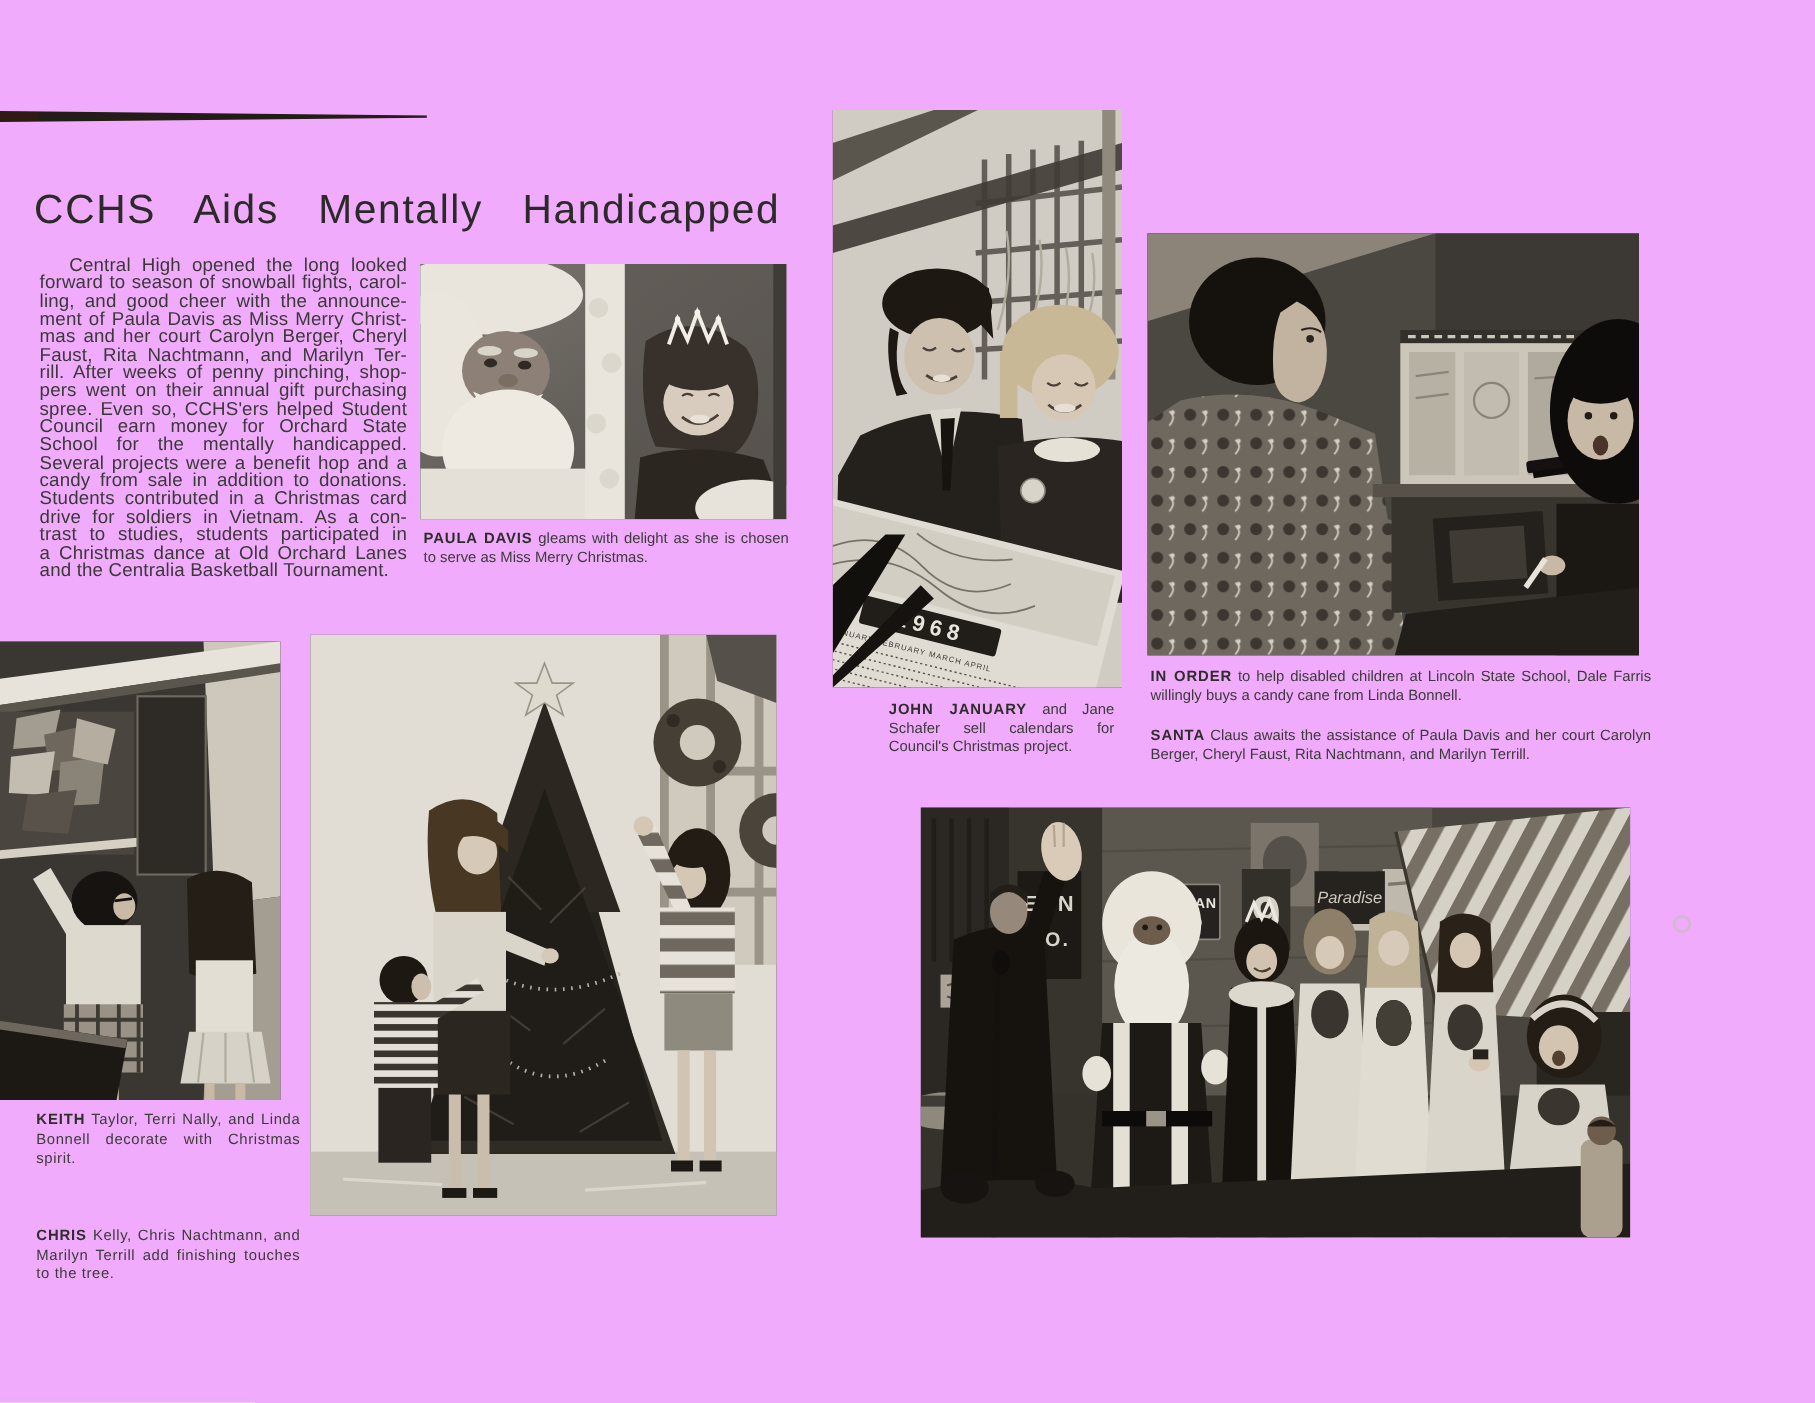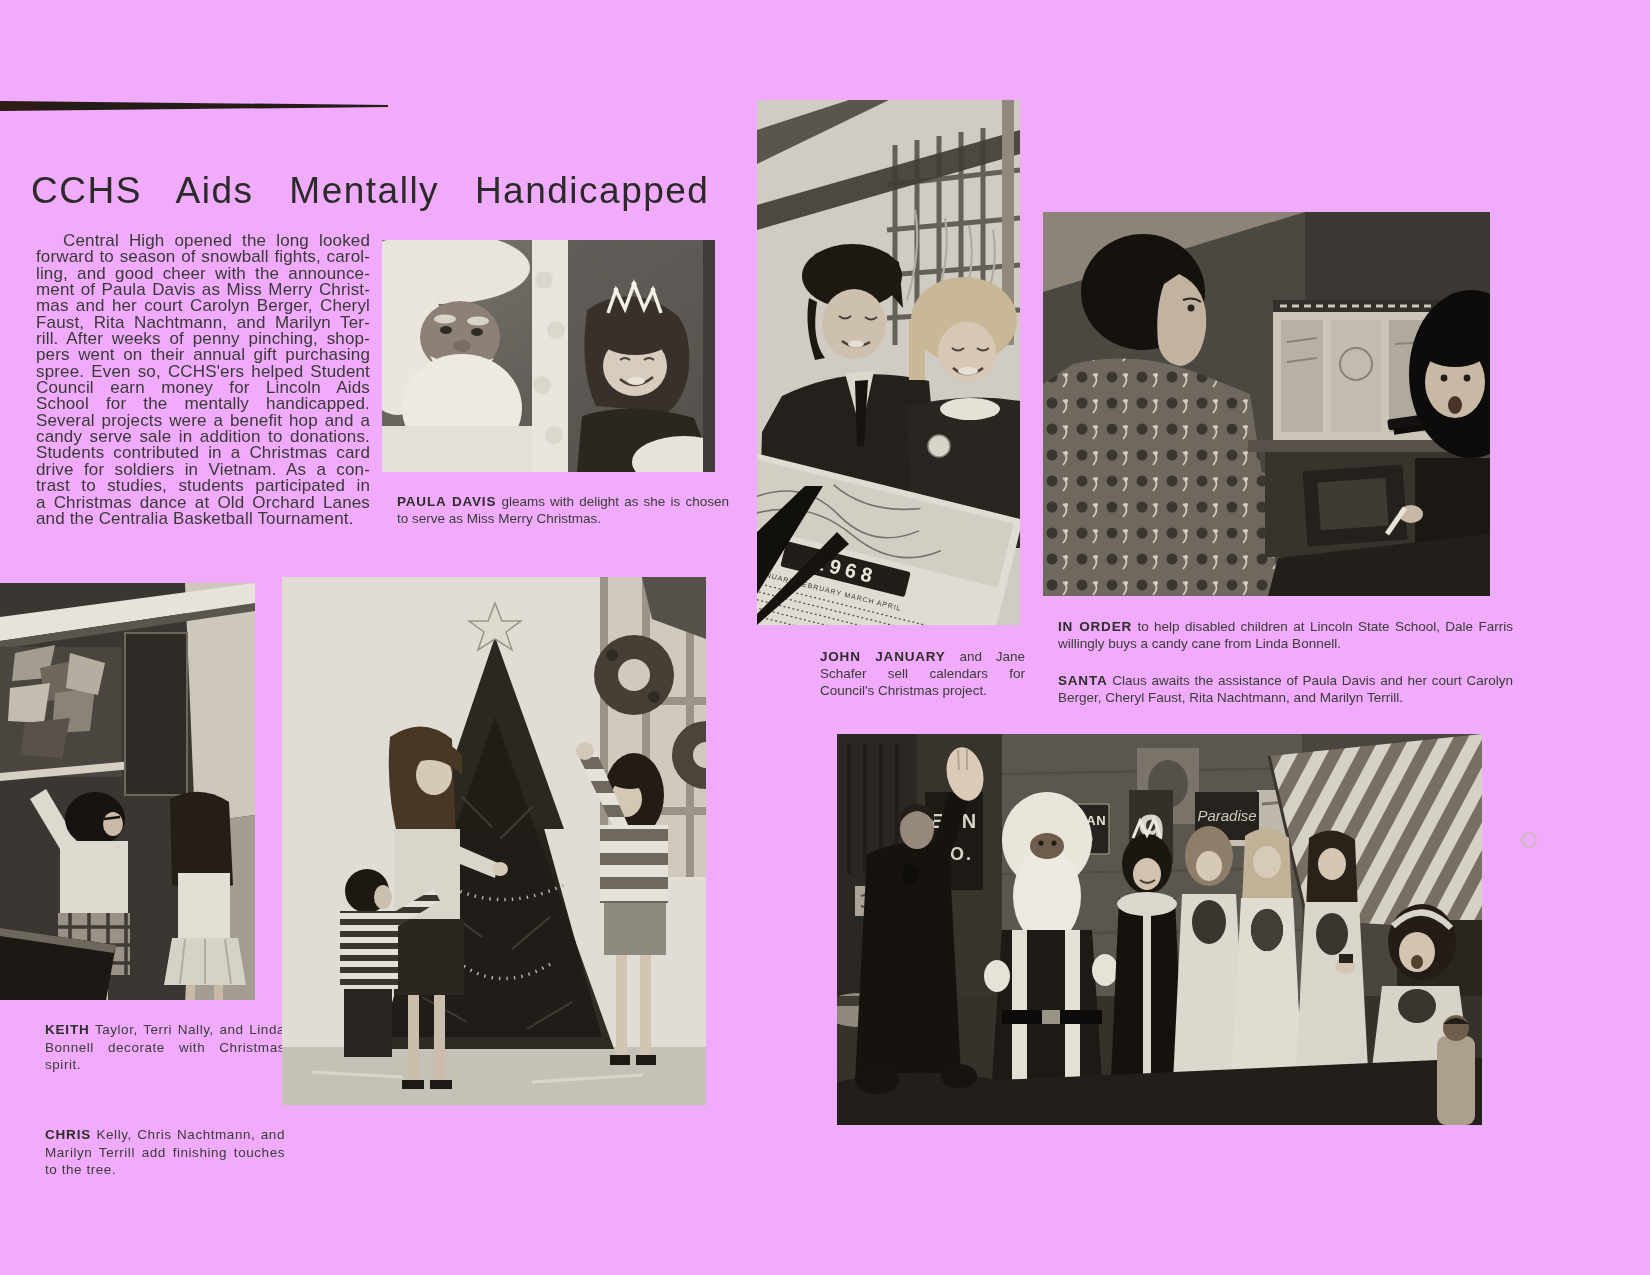--- a/index.html
+++ b/index.html
@@ -8,21 +8,21 @@
   
   .title{position:absolute;left:31px;top:170px;margin:0;font-size:37px;font-weight:400;
          letter-spacing:1.5px;word-spacing:24px;color:#2b2a28;}
   
   .article{position:absolute;left:36px;top:233px;width:334px;font-size:17px;
            line-height:16.35px;letter-spacing:.15px;color:#3a3936;}
   .art-line{text-align:justify;text-align-last:justify;white-space:normal;}
   .art-line.first{text-indent:27px;}
   .art-line.last{text-align-last:left;}
   
-  .cap{position:absolute;margin:12px;font-size:13.5px;line-height:17px;color:#3c3b37;
+  .cap{position:absolute;margin:0;font-size:13.5px;line-height:17px;color:#3c3b37;
        text-align:justify;}
   .cap b{font-weight:700;letter-spacing:.8px;color:#2e2d2a;}
   .cap.loose{line-height:17.6px;letter-spacing:.55px;}
   
   .photo{position:absolute;overflow:hidden;background:#777;}
   .photo svg{display:block;width:100%;height:100%;}
   
   .artifact-line{position:absolute;left:0;top:98px;}
   .speck{position:absolute;left:1521px;top:832px;width:12px;height:12px;border:2px solid #c5bfb3;
          border-radius:50%;opacity:.8;}
@@ -44,24 +44,24 @@
   <div class="article">
     <div class="art-line first">Central High opened the long looked</div>
     <div class="art-line">forward to season of snowball fights, carol-</div>
     <div class="art-line">ling, and good cheer with the announce-</div>
     <div class="art-line">ment of Paula Davis as Miss Merry Christ-</div>
     <div class="art-line">mas and her court Carolyn Berger, Cheryl</div>
     <div class="art-line">Faust, Rita Nachtmann, and Marilyn Ter-</div>
     <div class="art-line">rill. After weeks of penny pinching, shop-</div>
     <div class="art-line">pers went on their annual gift purchasing</div>
     <div class="art-line">spree. Even so, CCHS'ers helped Student</div>
-    <div class="art-line">Council earn money for Lincoln Aids</div>
+    <div class="art-line">Council earn money for Orchard State</div>
     <div class="art-line">School for the mentally handicapped.</div>
     <div class="art-line">Several projects were a benefit hop and a</div>
-    <div class="art-line">candy serve sale in addition to donations.</div>
+    <div class="art-line">candy from sale in addition to donations.</div>
     <div class="art-line">Students contributed in a Christmas card</div>
     <div class="art-line">drive for soldiers in Vietnam. As a con-</div>
     <div class="art-line">trast to studies, students participated in</div>
     <div class="art-line">a Christmas dance at Old Orchard Lanes</div>
     <div class="art-line last">and the Centralia Basketball Tournament.</div>
   </div>
 
   <div class="photo" style="left:382px;top:240px;width:333px;height:232px;">
     <svg viewBox="0 0 333 232">
       <defs>

